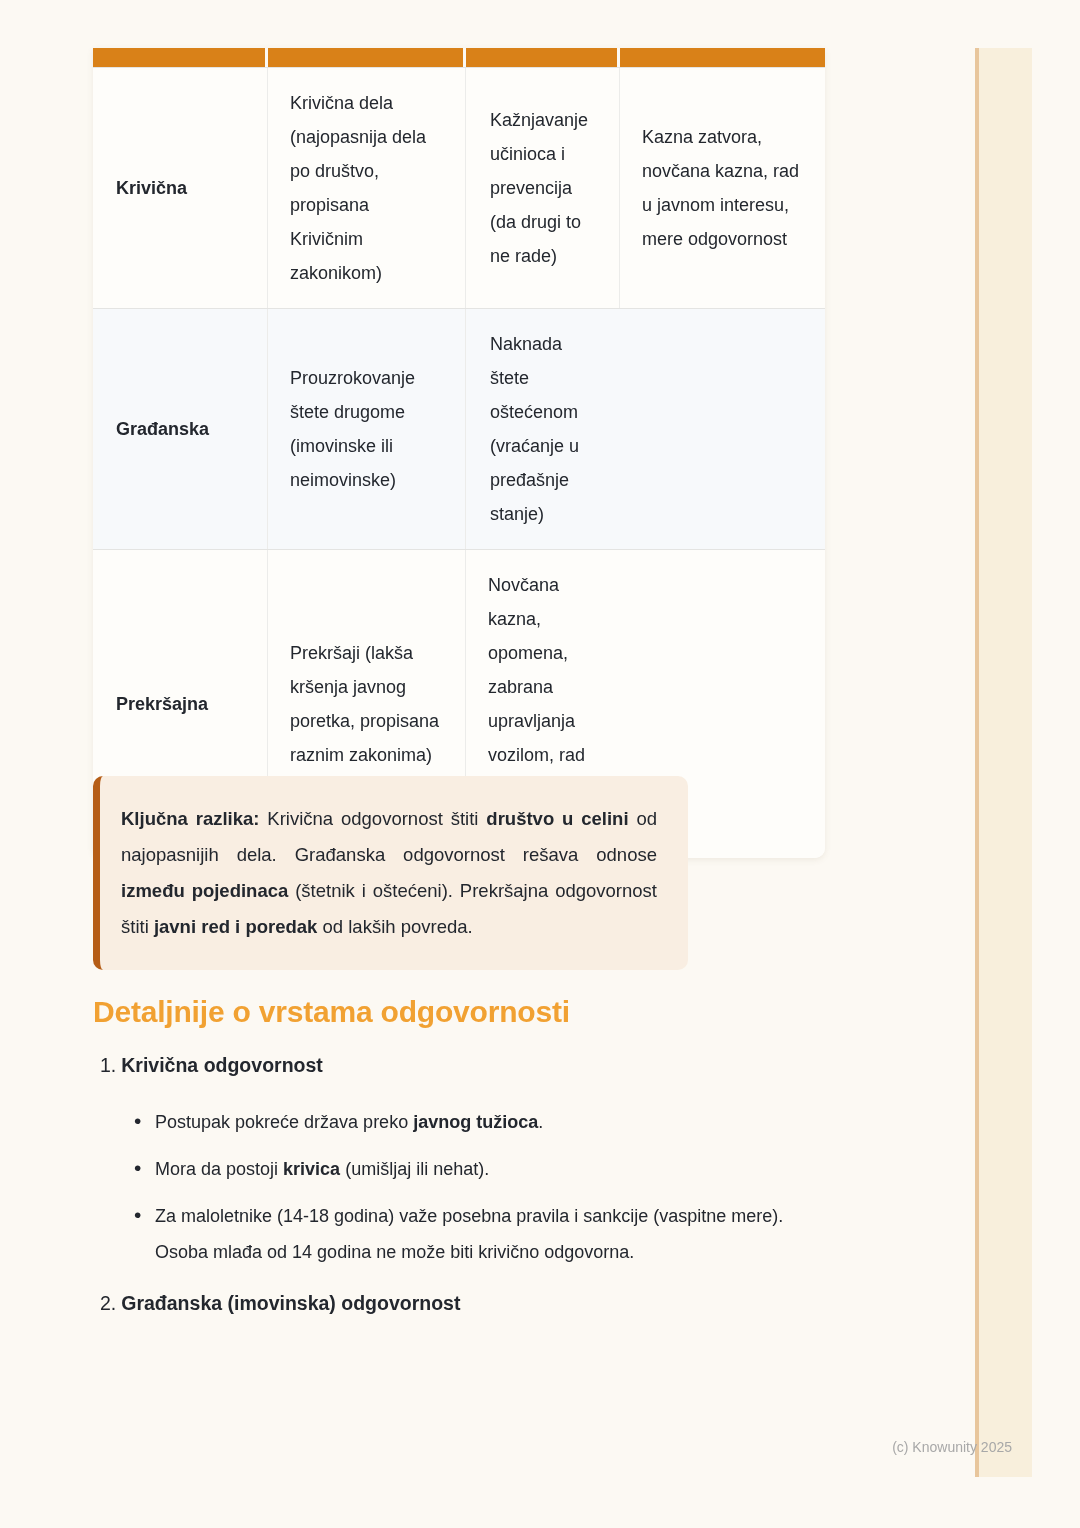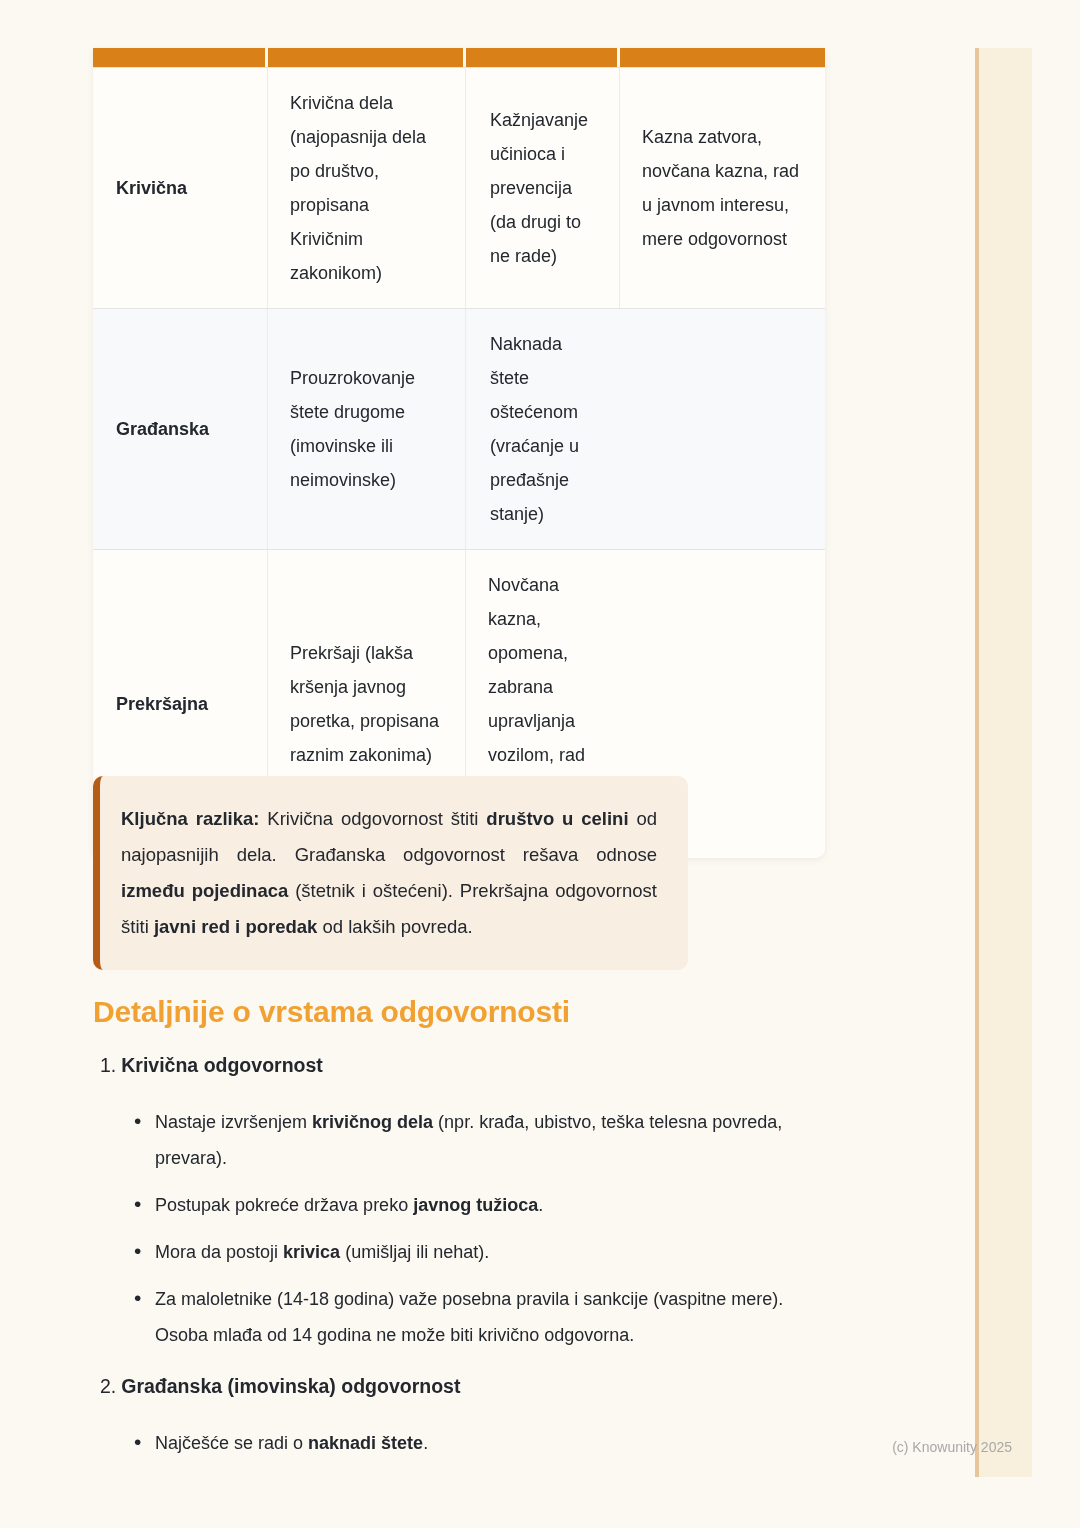--- a/index.html
+++ b/index.html
@@ -103,30 +103,26 @@
   </div>
 
   <h2 class="heading">Detaljnije o vrstama odgovornosti</h2>
 
   <div class="details">
 
     <div class="num-item">
       <span class="num">1.</span><span class="ttl">Krivična odgovornost</span>
     </div>
     <ul>
-      <li>Nastaje izvršenjem <b>krivičnog dela</b> (npr. krađa, ubistvo, teška telesna povreda, prevara).</li>
       <li>Postupak pokreće država preko <b>javnog tužioca</b>.</li>
       <li>Mora da postoji <b>krivica</b> (umišljaj ili nehat).</li>
       <li>Za maloletnike (14-18 godina) važe posebna pravila i sankcije (vaspitne mere). Osoba mlađa od 14 godina ne može biti krivično odgovorna.</li>
     </ul>
 
     <div class="num-item">
       <span class="num">2.</span><span class="ttl">Građanska (imovinska) odgovornost</span>
     </div>
-    <ul>
-      <li>Najčešće se radi o <b>naknadi štete</b>.</li>
-    </ul>
 
   </div>
 
   <div class="copyright">(c) Knowunity 2025</div>
 
 </div>
 
 </body></html>

